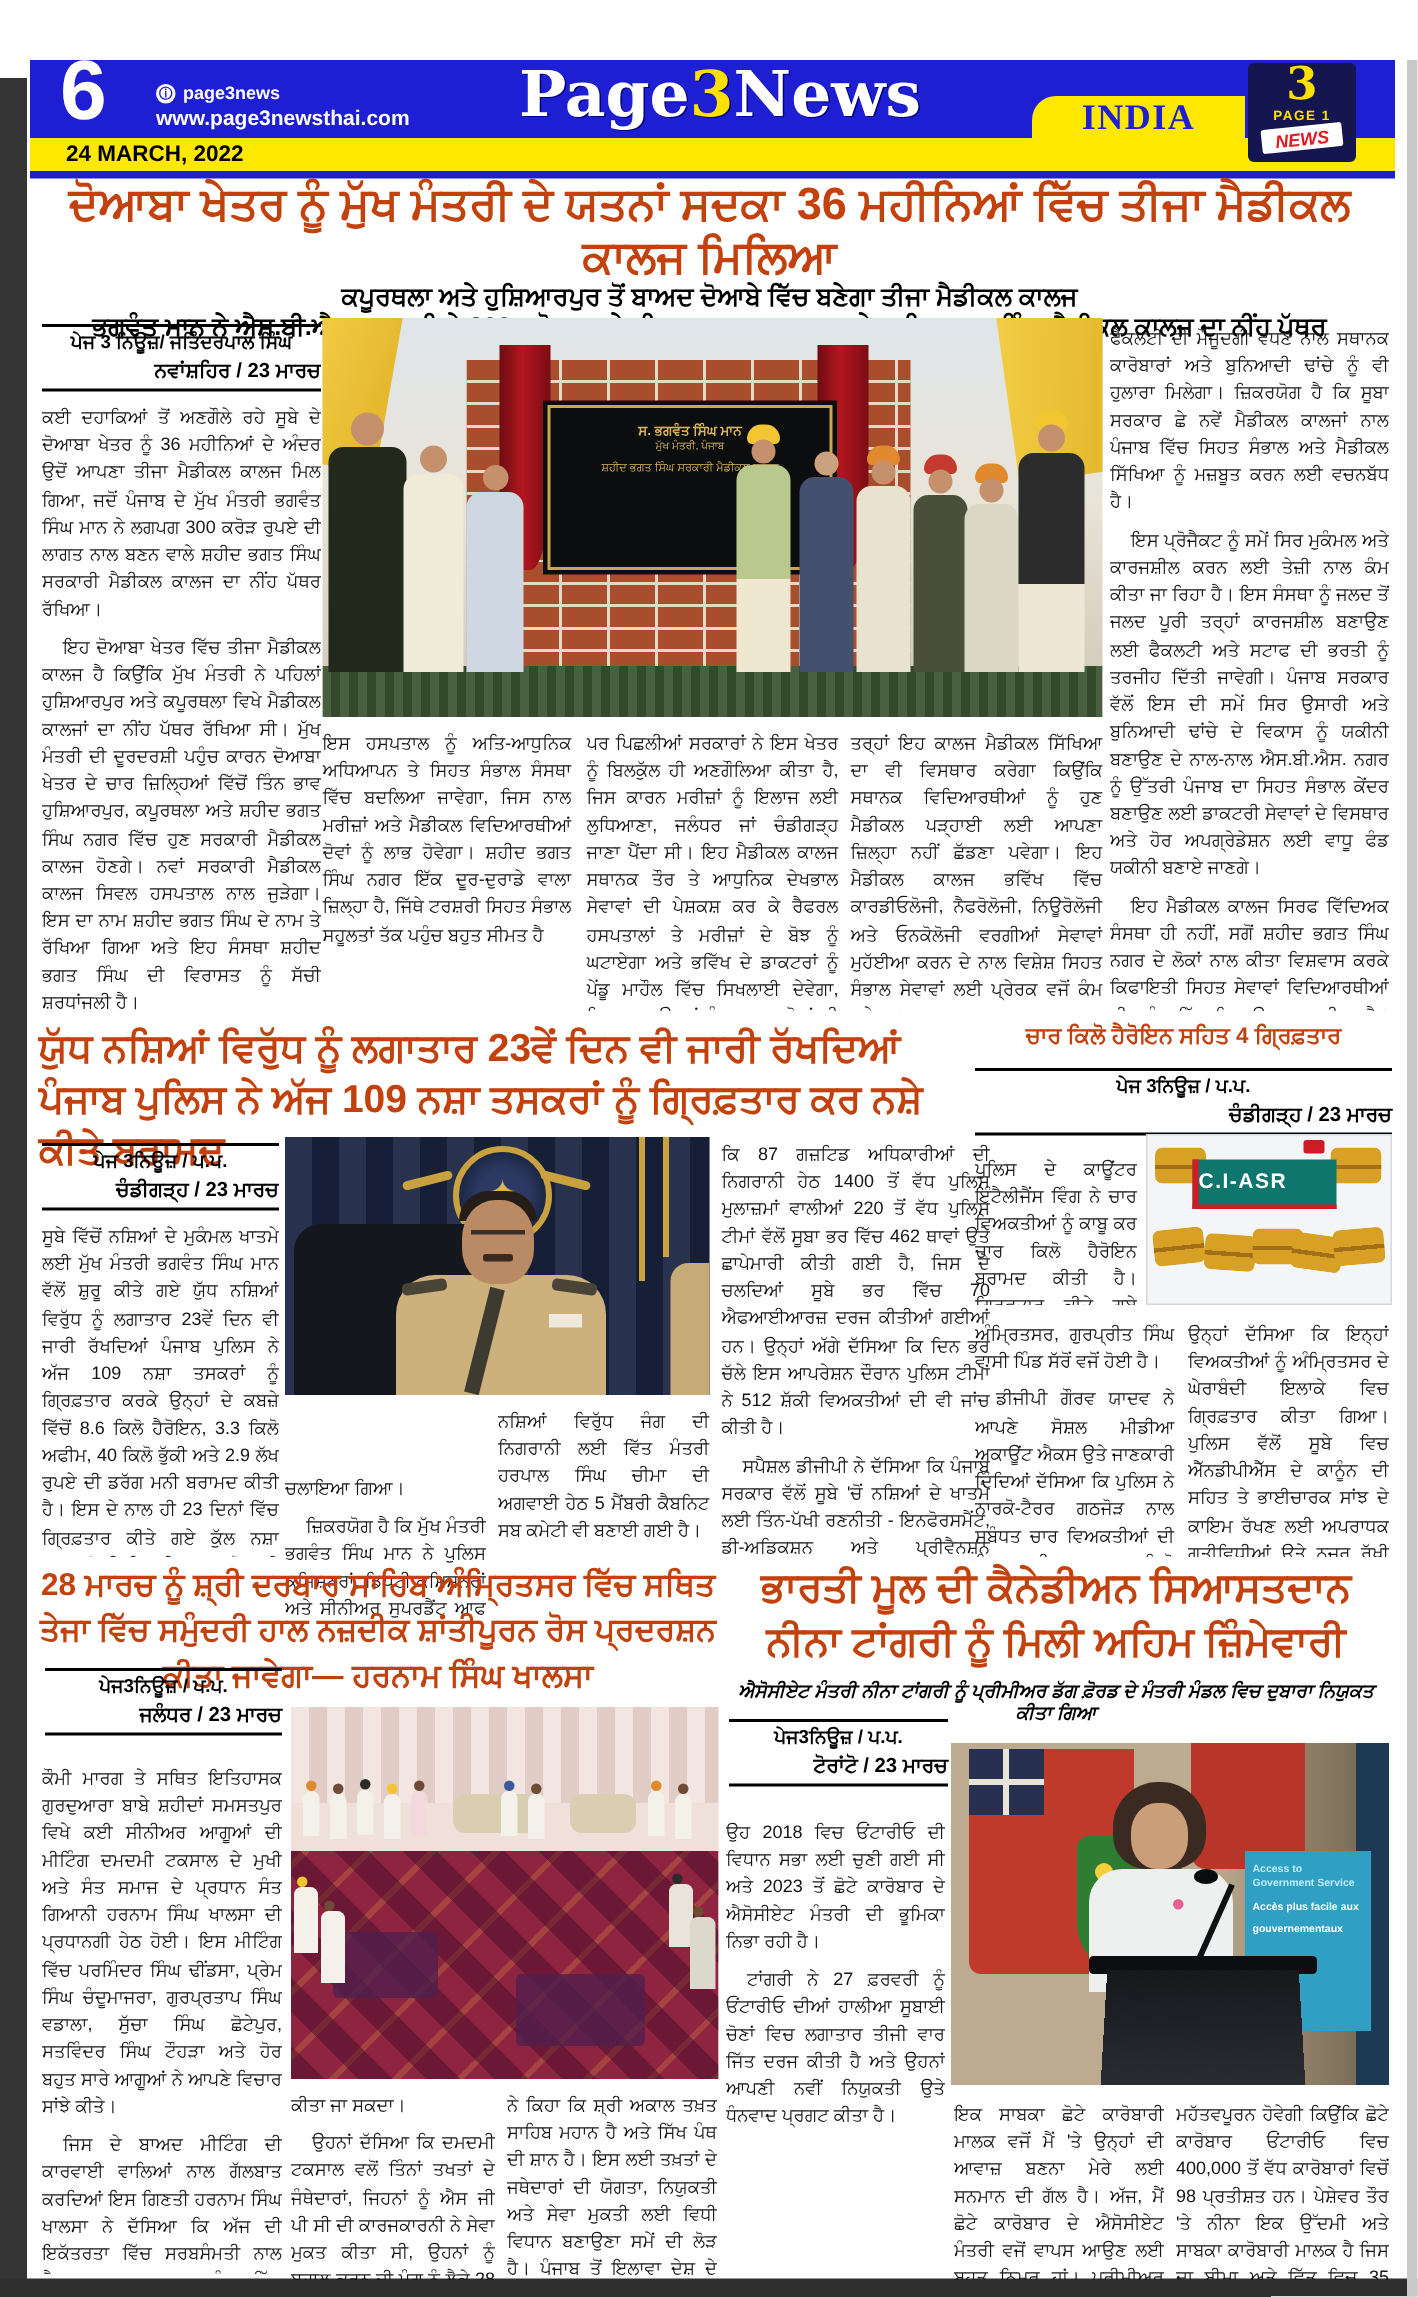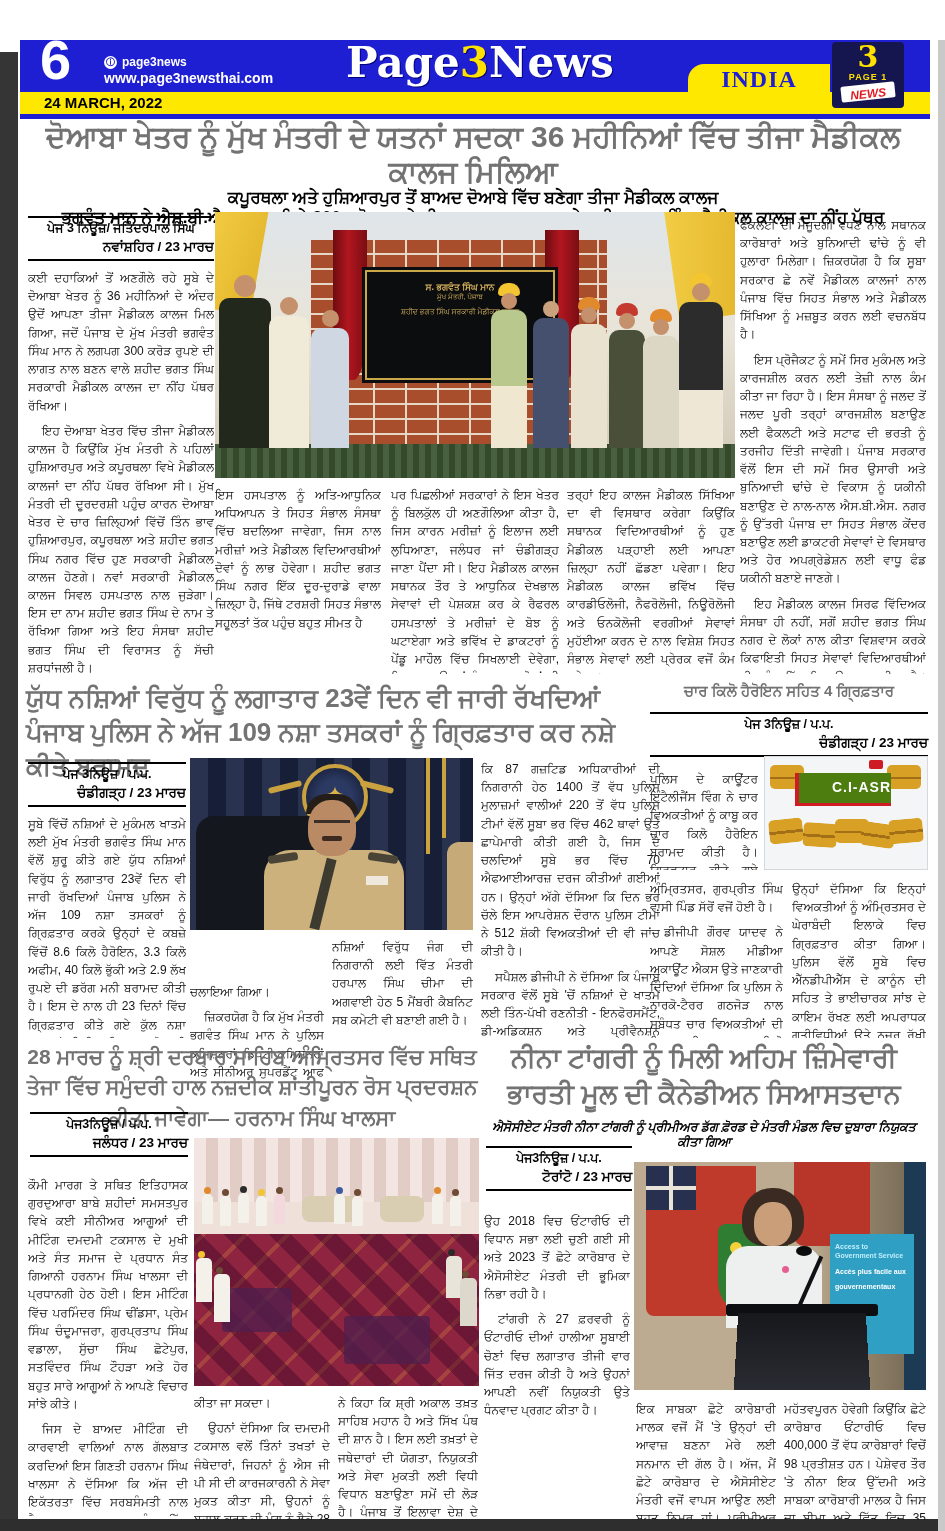--- a/index.html
+++ b/index.html
@@ -21,21 +21,21 @@
   .india-tab span{font-family:"Liberation Serif","DejaVu Serif",serif;font-weight:bold;font-size:24px;color:#1e1ed2;line-height:30px;letter-spacing:1px;}
   .logo-box{left:832px;top:42px;width:72px;height:66px;background:#15154f;border-radius:4px;z-index:5;text-align:center;}
   .logo-box .l3{color:#ffe100;font-size:30px;font-weight:bold;line-height:30px;font-family:"DejaVu Serif",serif;}
   .logo-box .lp{color:#ffe100;font-size:9px;font-weight:bold;letter-spacing:1px;}
   .logo-news{margin:2px auto 0;width:54px;height:16px;background:#ffffff;transform:rotate(-6deg);border-radius:2px;}
   .logo-news span{color:#e11a22;font-size:12px;font-weight:bold;font-style:italic;line-height:16px;}
   .hdr-yellow{left:20px;top:92px;width:910px;height:22px;background:#ffe800;}
   .hdr-date{left:44px;top:94px;font-size:15px;font-weight:bold;color:#000;}
   .hdr-line{left:20px;top:114px;width:910px;height:5px;background:#1e1ed2;}
   
-  .hl{font-weight:bold;color:#737373;text-align:center;line-height:1.18;}
+  .hl{font-weight:bold;color:#c2410c;text-align:center;line-height:1.18;}
   .dek{font-weight:bold;color:#000;text-align:center;}
   .bl-box{border-top:2px solid #000;border-bottom:2px solid #000;padding:3px 0 4px;}
   .bl{font-size:12.5px;font-weight:bold;text-align:center;}
   .dl{font-size:13.5px;font-weight:bold;text-align:right;padding-left:2px;margin-top:3px;}
   .jt{font-size:12px;line-height:1.52;text-align:justify;color:#141414;overflow:hidden;}
   .jt p{margin:0 0 7px 0;text-indent:14px;}
   .jt p:first-child{text-indent:0;}
   
   .ph1{left:215px;top:212px;width:520px;height:266px;background:linear-gradient(180deg,#dfe5ea 0%,#e9e4d8 45%,#cfc6b4 100%);overflow:hidden;}
   .ph1-wall{position:absolute;left:96px;top:28px;width:296px;height:238px;background-color:#a94e2c;background-image:repeating-linear-gradient(0deg,rgba(0,0,0,0) 0 13px,#e6d7c6 13px 15px),repeating-linear-gradient(90deg,rgba(0,0,0,0) 0 30px,#e6d7c6 30px 32px);}
@@ -62,21 +62,21 @@
   .ph2-ep{position:absolute;top:96px;width:30px;height:8px;background:#4a4436;border-radius:3px;}
   .ph2-head{position:absolute;left:118px;top:42px;width:48px;height:56px;background:#b98a63;border-radius:46% 46% 42% 42%;}
   .ph2-hair{position:absolute;left:116px;top:36px;width:52px;height:20px;background:#241d18;border-radius:24px 24px 0 0;}
   .ph2-glass{position:absolute;left:124px;top:62px;width:36px;height:8px;border-top:3px solid #3a2f28;}
   .ph2-mus{position:absolute;left:132px;top:78px;width:20px;height:5px;background:#3a2a20;border-radius:2px;}
   .ph2-patch{position:absolute;left:176px;top:118px;width:22px;height:9px;background:#efe9dd;}
   .ph2-side{position:absolute;right:0;top:84px;width:26px;height:88px;background:#c6ab78;border-radius:12px 0 0 0;}
   
   .ph3{left:764px;top:756px;width:162px;height:112px;background:#f3f5f7;border:1px solid #d5d9de;overflow:hidden;}
   .pk{position:absolute;width:34px;height:24px;background:#d8a125;border-radius:5px;background-image:linear-gradient(0deg,rgba(0,0,0,0) 40%,rgba(120,70,10,.55) 40% 52%,rgba(0,0,0,0) 52%);}
-  .ph3-banner{position:absolute;left:30px;top:16px;width:92px;height:30px;background:#4d7c0f;border-left:4px solid #cf1b24;border-bottom:3px solid #cf1b24;text-align:right;}
+  .ph3-banner{position:absolute;left:30px;top:16px;width:92px;height:30px;background:#0f766e;border-left:4px solid #cf1b24;border-bottom:3px solid #cf1b24;text-align:left;}
   .ph3-banner span{color:#ffffff;font-weight:bold;font-size:14px;line-height:28px;letter-spacing:1px;}
   .ph3-tag{position:absolute;left:104px;top:3px;width:14px;height:9px;background:#cf1b24;border-radius:2px;}
   
   .ph4{left:194px;top:1138px;width:285px;height:248px;overflow:hidden;background:#efe0da;}
   .ph4-drape{position:absolute;left:0;top:0;width:285px;height:64px;background:repeating-linear-gradient(90deg,#f3e6e2 0 12px,#e2cdc6 12px 24px);}
   .ph4-sofa{position:absolute;top:58px;width:56px;height:26px;background:#d9cdb2;border-radius:8px;}
   .ph4-carpet{position:absolute;left:0;top:96px;width:285px;height:152px;background-color:#8e2440;background-image:repeating-linear-gradient(45deg,rgba(64,8,40,.45) 0 16px,rgba(0,0,0,0) 16px 32px),repeating-linear-gradient(-45deg,rgba(230,160,60,.25) 0 4px,rgba(0,0,0,0) 4px 30px);}
   .ph4-patch{position:absolute;background:#4d1f4e;opacity:.75;border-radius:4px;}
   .fig{position:absolute;width:11px;height:30px;background:#f4f1ea;border-radius:5px 5px 0 0;}
   .fig i{position:absolute;left:2px;top:-7px;width:7px;height:7px;border-radius:50%;background:#6e4b34;}
@@ -357,22 +357,22 @@
 
   <div class="abs jt" style="left:194px;top:1394px;width:136px;height:126px;">
     <p>ਕੀਤਾ ਜਾ ਸਕਦਾ।</p>
     <p>ਉਹਨਾਂ ਦੱਸਿਆ ਕਿ ਦਮਦਮੀ ਟਕਸਾਲ ਵਲੋਂ ਤਿੰਨਾਂ ਤਖਤਾਂ ਦੇ ਜੰਥੇਦਾਰਾਂ, ਜਿਹਨਾਂ ਨੂੰ ਐਸ ਜੀ ਪੀ ਸੀ ਦੀ ਕਾਰਜਕਾਰਨੀ ਨੇ ਸੇਵਾ ਮੁਕਤ ਕੀਤਾ ਸੀ, ਉਹਨਾਂ ਨੂੰ ਬਹਾਲ ਕਰਨ ਦੀ ਮੰਗ ਨੂੰ ਲੈਕੇ 28 ਮਾਰਚ ਨੂੰ ਸ਼੍ਰੀ ਦਰਬਾਰ ਸਾਹਿਬ ਅੰਮ੍ਰਿਤਸਰ ਵਿੱਚ ਸਥਿਤ ਤੇਜਾ ਵਿੱਚ ਸਮੁੰਦਰੀ ਹਾਲ ਨਜ਼ਦੀਕ ਸ਼ਾਂਤੀਪੂਰਨ ਰੋਸ ਪ੍ਰਦਰਸ਼ਨ ਕੀਤਾ ਜਾਵੇਗਾ। ਉਹਨਾਂ ਸਮੂਹ ਸੰਗਤਾਂ ਨੂੰ 28 ਮਾਰਚ ਦੇ ਅੰਮ੍ਰਿਤਸਰ ਪਹੁੰਚਣ ਦੀ ਅਪੀਲ ਕੀਤੀ। ਉਹਨਾਂ ਕੇਂਦਰ ਸਰਕਾਰ ਤੋਂ ਮੰਗ ਕੀਤੀ ਕਿ ਐਸ ਜੀ ਪੀ ਸੀ ਅੰਮ੍ਰਿਤਸਰ ਦੇ ਮੈਂਬਰਾਂ ਦੀ ਪਾਰਦਰਸ਼ੀ ਚੋਣ ਕਰਵਾ ਕੇ ਜਥੇਦਾਰੀ ਸੇਵਾ ਬਹਾਲ ਕੀਤੀ ਜਾਵੇ।</p>
   </div>
   <div class="abs jt" style="left:338px;top:1394px;width:140px;height:126px;">
     <p>ਨੇ ਕਿਹਾ ਕਿ ਸ਼੍ਰੀ ਅਕਾਲ ਤਖ਼ਤ ਸਾਹਿਬ ਮਹਾਨ ਹੈ ਅਤੇ ਸਿੱਖ ਪੰਥ ਦੀ ਸ਼ਾਨ ਹੈ। ਇਸ ਲਈ ਤਖ਼ਤਾਂ ਦੇ ਜਥੇਦਾਰਾਂ ਦੀ ਯੋਗਤਾ, ਨਿਯੁਕਤੀ ਅਤੇ ਸੇਵਾ ਮੁਕਤੀ ਲਈ ਵਿਧੀ ਵਿਧਾਨ ਬਣਾਉਣਾ ਸਮੇਂ ਦੀ ਲੋੜ ਹੈ। ਪੰਜਾਬ ਤੋਂ ਇਲਾਵਾ ਦੇਸ਼ ਦੇ ਹੋਰ ਸੂਬਿਆਂ ਦੀਆਂ, ਵਿਦੇਸ਼ਾਂ ਵਿੱਚ ਰਹਿੰਦੀਆਂ ਸਿੱਖਾਂ ਸੰਗਤਾਂ, ਨਿਹੰਗ ਜਥੇਬੰਦੀਆਂ, ਪੰਥਕ ਸੰਗਠਨਾਂ ਦੇ ਵਿਚਾਰ ਲੈ ਕੇ ਹੀ ਕੋਈ ਸਾਂਝਾ ਵਿਧੀ ਵਿਧਾਨ ਬਣਾਇਆ ਜਾਣਾ ਚਾਹੀਦਾ ਹੈ ਤਾਂ ਜੋ ਪੰਥਕ ਰਵਾਇਤਾਂ ਕਾਇਮ ਰਹਿ ਸਕਣ।</p>
   </div>
 
   <div class="abs hl" style="left:480px;top:1040px;width:448px;font-size:27px;line-height:1.35;">
+    <div>ਭਾਰਤੀ ਮੂਲ ਦੀ ਕੈਨੇਡੀਅਨ ਸਿਆਸਤਦਾਨ</div>
     <div>ਨੀਨਾ ਟਾਂਗਰੀ ਨੂੰ ਮਿਲੀ ਅਹਿਮ ਜ਼ਿੰਮੇਵਾਰੀ</div>
-    <div>ਭਾਰਤੀ ਮੂਲ ਦੀ ਕੈਨੇਡੀਅਨ ਸਿਆਸਤਦਾਨ</div>
   </div>
   <div class="abs dek" style="left:480px;top:1120px;width:448px;font-size:12.5px;font-style:italic;">ਐਸੋਸੀਏਟ ਮੰਤਰੀ ਨੀਨਾ ਟਾਂਗਰੀ ਨੂੰ ਪ੍ਰੀਮੀਅਰ ਡੱਗ ਫ਼ੋਰਡ ਦੇ ਮੰਤਰੀ ਮੰਡਲ ਵਿਚ ਦੁਬਾਰਾ ਨਿਯੁਕਤ ਕੀਤਾ ਗਿਆ</div>
   <div class="abs" style="left:486px;top:1146px;width:146px;">
     <div class="rule"></div>
     <div class="bl" style="margin-top:3px;">ਪੇਜ3ਨਿਊਜ਼ / ਪ.ਪ.</div>
     <div class="dl">ਟੋਰਾਂਟੋ / 23 ਮਾਰਚ</div>
     <div class="rule" style="margin-top:4px;"></div>
   </div>
   <div class="abs jt" style="left:484px;top:1212px;width:146px;height:308px;">
     <p>ਉਹ 2018 ਵਿਚ ਓਂਟਾਰੀਓ ਦੀ ਵਿਧਾਨ ਸਭਾ ਲਈ ਚੁਣੀ ਗਈ ਸੀ ਅਤੇ 2023 ਤੋਂ ਛੋਟੇ ਕਾਰੋਬਾਰ ਦੇ ਐਸੋਸੀਏਟ ਮੰਤਰੀ ਦੀ ਭੂਮਿਕਾ ਨਿਭਾ ਰਹੀ ਹੈ।</p>

